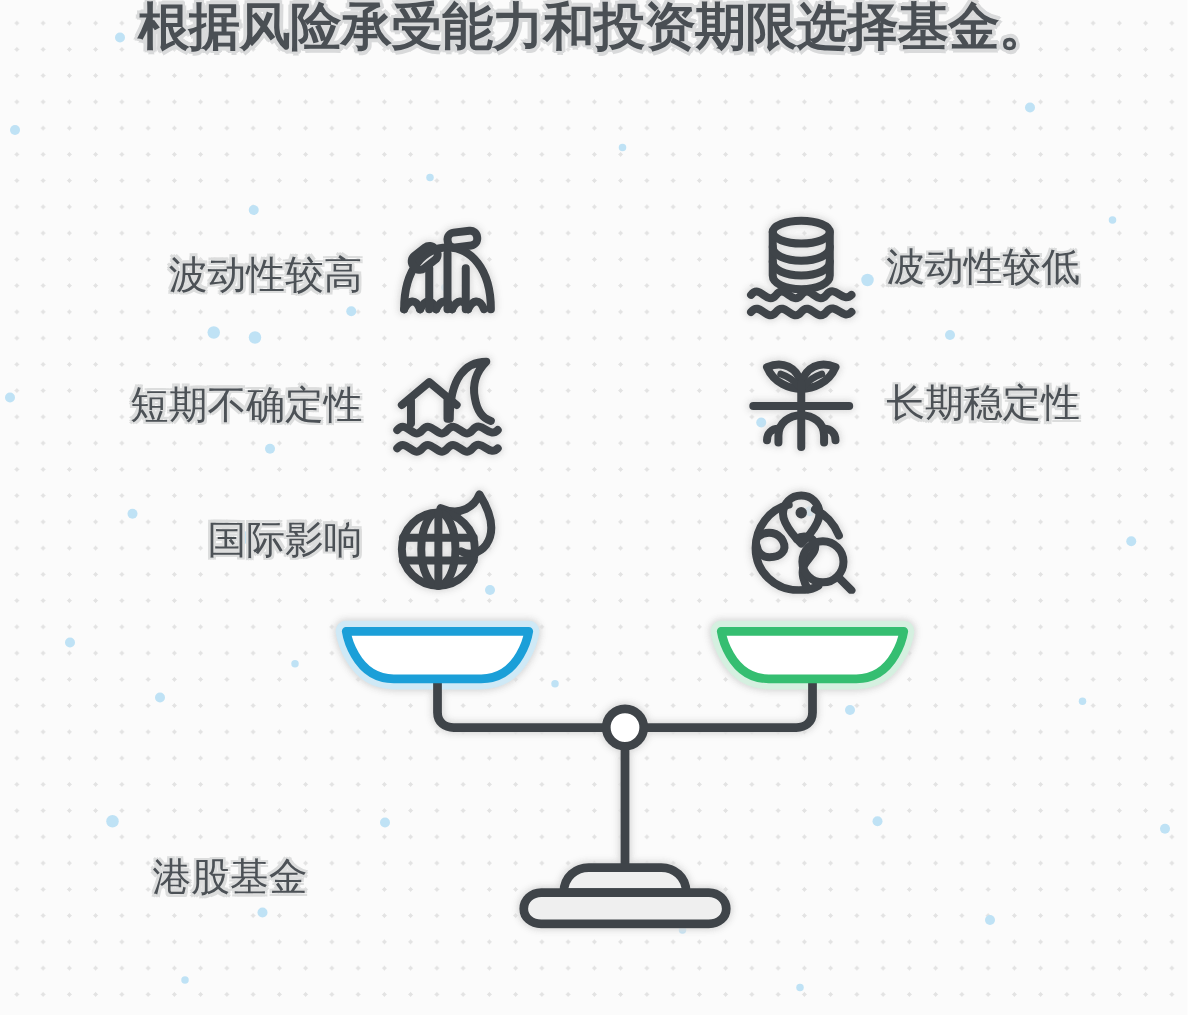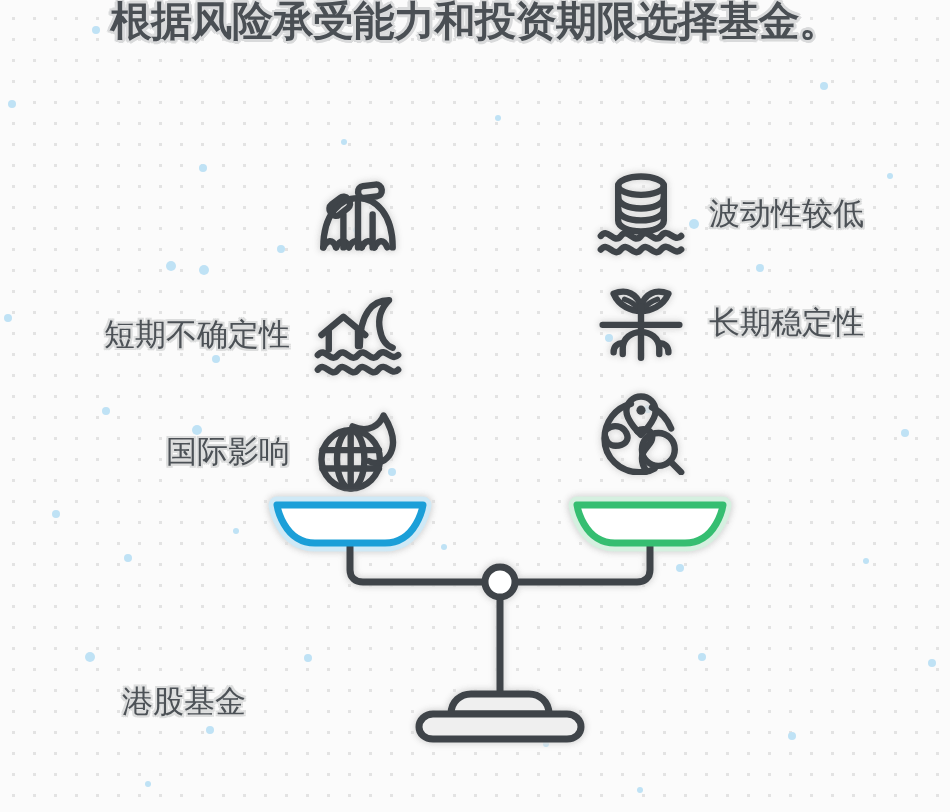--- a/index.html
+++ b/index.html
@@ -179,48 +179,49 @@
       <span class="accent-dot" style="left: 206px; top: 726px; width: 8px; height: 8px; background: rgb(191, 226, 245);"></span>
       <span class="accent-dot" style="left: 543px; top: 741px; width: 6px; height: 6px; background: rgb(191, 226, 245);"></span>
       <span class="accent-dot" style="left: 788px; top: 732px; width: 8px; height: 8px; background: rgb(191, 226, 245);"></span>
       <span class="accent-dot" style="left: 145px; top: 781px; width: 6px; height: 6px; background: rgb(191, 226, 245);"></span>
       <span class="accent-dot" style="left: 637px; top: 787px; width: 6px; height: 6px; background: rgb(191, 226, 245);"></span>
     </div>
 
   <div id="title">根据风险承受能力和投资期限选择基金。</div>
 
   <div class="feature-row left" style="top:178px;">
+    <span class="feature-label">波动性较高</span>
     <svg class="feature-icon" viewBox="0 0 100 92">
       <path class="ico-stroke" d="M12 76 C12 40 30 22 50 22 C70 22 88 40 88 76"></path>
       <path class="ico-stroke" d="M12 76 C16 68 22 66 26 76"></path>
       <path class="ico-stroke" d="M26 76 C30 68 36 66 40 76"></path>
       <path class="ico-stroke" d="M40 76 C44 68 50 66 54 76"></path>
       <path class="ico-stroke" d="M54 76 C58 68 64 66 68 76"></path>
       <path class="ico-stroke" d="M68 76 C72 68 78 66 82 76"></path>
       <line class="ico-stroke" x1="34" y1="40" x2="34" y2="76"></line>
       <line class="ico-stroke" x1="50" y1="27" x2="50" y2="76"></line>
       <line class="ico-stroke" x1="66" y1="40" x2="66" y2="76"></line>
       <rect class="ico-stroke" x="18" y="24" width="24" height="14" rx="6" transform="rotate(-38 30 31)"></rect>
       <rect class="ico-stroke" x="50" y="8" width="26" height="13" rx="6" transform="rotate(-7 63 14)"></rect>
     </svg>
   </div>
 
-  <div class="feature-row left" style="top:293px;">
+  <div class="feature-row left" style="top:282px;">
     <span class="feature-label">短期不确定性</span>
     <svg class="feature-icon" viewBox="0 0 100 92">
       <path class="ico-stroke" d="M52 58 C52 22 66 8 84 8 C74 18 72 30 74 40 C76 52 82 58 88 60"></path>
       <path class="ico-stroke" d="M10 46 L34 26 L58 46"></path>
       <line class="ico-stroke" x1="18" y1="42" x2="18" y2="62"></line>
       <line class="ico-stroke" x1="50" y1="42" x2="50" y2="58"></line>
       <path class="ico-stroke" d="M6 68 C14 58 20 78 28 68 C36 58 42 78 50 68 C58 58 64 78 72 68 C80 58 86 76 94 68"></path>
       <path class="ico-stroke" d="M6 84 C14 74 20 94 28 84 C36 74 42 94 50 84 C58 74 64 94 72 84 C80 74 86 92 94 84"></path>
     </svg>
   </div>
 
-  <div class="feature-row left" style="top:410px;">
+  <div class="feature-row left" style="top:390px;">
     <span class="feature-label">国际影响</span>
     <svg class="feature-icon" viewBox="0 0 100 92">
       <path class="ico-stroke" d="M44 18 C62 26 74 16 78 6 C88 22 92 38 84 50 C78 58 68 60 62 56"></path>
       <circle class="ico-stroke" cx="42" cy="54" r="32"></circle>
       <ellipse class="ico-stroke" cx="42" cy="54" rx="15" ry="32"></ellipse>
       <line class="ico-stroke" x1="11" y1="44" x2="73" y2="44"></line>
       <line class="ico-stroke" x1="11" y1="64" x2="73" y2="64"></line>
       <line class="ico-stroke" x1="42" y1="22" x2="42" y2="86"></line>
     </svg>
   </div>

